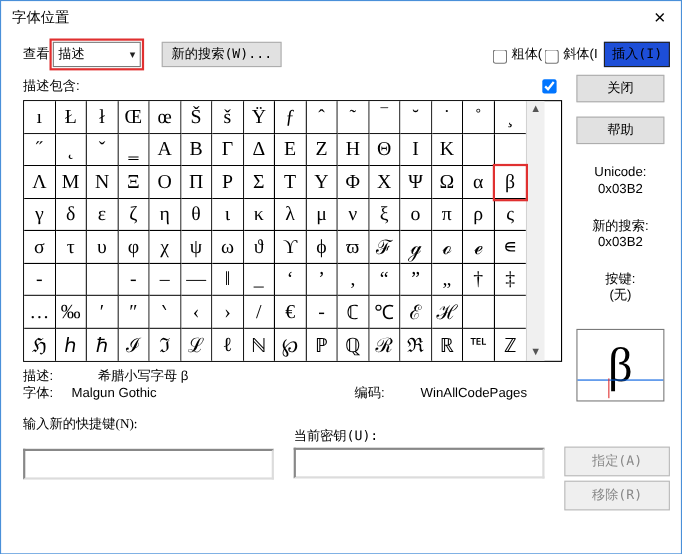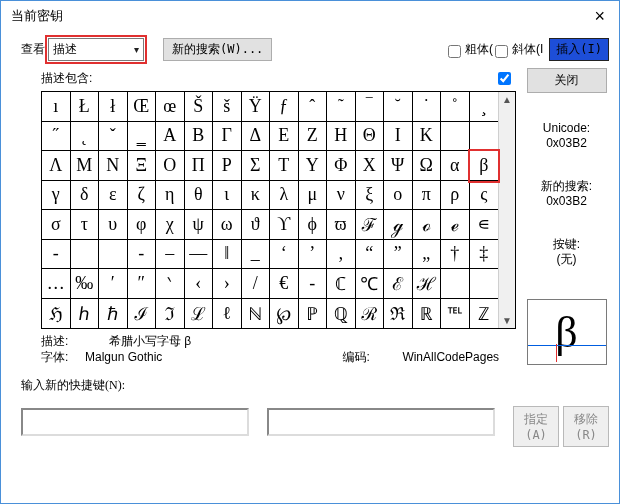--- a/index.html
+++ b/index.html
@@ -2,30 +2,30 @@
 <html><head>
 <meta charset="utf-8">
 <style>
   * { box-sizing: border-box; margin: 0; padding: 0; font-family: "Microsoft YaHei", "SimSun", sans-serif; }
   body { background: #fff; border: 1px solid #4a90d9; width: 620px; height: 504px; font-size: 12px; }
   .titlebar { display: flex; justify-content: space-between; align-items: center; height: 30px; padding: 0 8px 0 10px; }
   .titlebar .title { font-size: 13px; }
   .titlebar .close { font-size: 18px; font-family: Arial; cursor: pointer; padding: 0 6px; }
   .toolbar { display: flex; align-items: center; padding: 4px 10px 2px 20px; }
   .toolbar .lbl { font-family: "SimSun", monospace; }
-  .dropdown { display: inline-flex; align-items: center; justify-content: space-between; border: 1px solid #7a7a7a; width: 96px; height: 23px; padding: 0 4px; font-family: "SimSun", monospace; }
+  .dropdown { display: inline-flex; align-items: center; justify-content: space-between; border: 1px solid #7a7a7a; width: 80px; height: 23px; padding: 0 4px; font-family: "SimSun", monospace; }
   .dropdown .chev { font-size: 10px; color: #222; }
   .red-box { border: 2px solid #e03030; padding: 1px; display: inline-block; }
   .search-btn { border: 1px solid #adadad; background: #e1e1e1; padding: 2px 8px; font-family: "SimSun", monospace; font-size: 12px; cursor: pointer; }
   .chk-row { display: inline-flex; align-items: flex-end; gap: 2px; font-family: "SimSun", monospace; }
   .chk-row input { width: 13px; height: 13px; margin-right: 2px; }
   .insert-btn { border: 1px solid #222; background: #1d4ed8; padding: 2px 6px; font-family: "SimSun", monospace; cursor: pointer; }
   
   .main { display: flex; padding: 2px 10px 6px 20px; gap: 8px; }
-  .left { flex: 1; margin-left: 20px; }
+  .left { flex: 1; }
   .right { width: 90px; display: flex; flex-direction: column; align-items: center; gap: 8px; justify-content: space-between; }
 
   .grid-header { display: flex; justify-content: space-between; align-items: center; font-family: "SimSun", monospace; padding: 2px 2px 4px 0; }
   .grid-header .label2 { display: inline-flex; align-items: center; }
   .grid-header .label2 input { margin-right: 3px; width: 13px; height: 13px; }
 
   .grid-wrap { display: flex; border: 1px solid #000; }
   .grid { display: grid; grid-template-columns: repeat(16, 28.5px); grid-auto-rows: 29.5px; }
   .cell { border-right: 1px solid #000; border-bottom: 1px solid #000; display: flex; align-items: center; justify-content: center; font-family: "Times New Roman", serif; font-size: 18px; cursor: pointer; background: #fff; position: relative; }
   .cell:nth-child(16n) { border-right: none; }
@@ -37,35 +37,35 @@
   .info { font-family: "SimSun", monospace; padding: 4px 0 0 0; line-height: 16px; }
   .info .row { display: flex; }
   .info .lbl { min-width: 44px; }
   .info .val { display: inline-block; }
   .info .enc-lbl { margin-left: 180px; min-width: 60px; }
 
   .sec-title { font-family: Liberation Serif, serif; padding: 6px 0 14px 20px; }
   .inputs { display: flex; gap: 18px; padding: 0 10px 4px 20px; align-items: flex-start; }
   .inputs .col { flex: 1; }
   .edit { width: 100%; height: 28px; border: 2px inset #dcdcdc; background: #fff; padding: 2px 4px; font-size: 12px; }
-  .side-btns { width: 96px; display: flex; gap: 4px; margin-top: -2px; }
+  .side-btns { width: 96px; display: flex; flex-direction: column; gap: 4px; margin-top: -2px; }
   .dbtn { border: 1px solid #b9b9b9; background: #efefef; color: #888; padding: 4px; font-family: "SimSun", monospace; font-size: 12px; text-align: center; }
 
   .right .rbtn { border: 1px solid #adadad; background: #e1e1e1; width: 80px; text-align: center; padding: 3px 0; font-family: "SimSun", monospace; cursor: pointer; }
   .right .metric { font-family: "SimSun", monospace; text-align: center; line-height: 15px; margin-top: 6px; }
   .preview { width: 80px; height: 66px; border: 1px solid #7a7a7a; background: #fff; display: flex; align-items: center; justify-content: center; position: relative; margin-top: 10px; }
   .preview .glyph { font-family: "Times New Roman", serif; font-size: 44px; }
   .preview .bl-blue { position: absolute; left: 0; right: 0; top: 45px; height: 1px; background: #005de0; }
   .preview .bl-red  { position: absolute; left: 28px; width: 1px; top: 44px; height: 18px; background: #e03030; }
 </style>
 </head>
 <body>
 
 <div class="titlebar">
-  <span class="title">当前密钥</span>
+  <span class="title">字体位置</span>
   <span class="close">×</span>
 </div>
 
 <div class="toolbar">
   <span class="lbl">查看</span>
   <span class="red-box">
     <span class="dropdown">
       <span>描述</span>
       <span class="chev">▾</span>
     </span>
@@ -236,20 +236,21 @@
       <div class="row">
         <span class="lbl">字体:</span>
         <span class="val">Malgun Gothic</span>
         <span class="enc-lbl">编码:</span>
         <span class="val">WinAllCodePages</span>
       </div>
     </div>
   </div>
   <div class="right">
     <span class="rbtn">关闭</span>
+    <span class="rbtn">帮助</span>
     <div class="metric">
       <div>Unicode:</div>
       <div>0x03B2</div>
     </div>
     <div class="metric">
       <div>新的搜索:</div>
       <div>0x03B2</div>
     </div>
     <div class="metric">
       <div>按键:</div>
@@ -262,19 +263,20 @@
     </div>
   </div>
 </div>
 
 <div class="sec-title">输入新的快捷键(N):</div>
 <div class="inputs">
   <div class="col">
     <input class="edit" type="text" style="">
   </div>
   <div class="col">
+    <div style="font-family:'SimSun',monospace;margin-top:-20px;margin-bottom:2px;">当前密钥(U):</div>
     <input class="edit" type="text" style="">
   </div>
   <div class="side-btns">
     <div class="dbtn">指定(A)</div>
     <div class="dbtn">移除(R)</div>
   </div>
 </div>
 
 </body></html>

